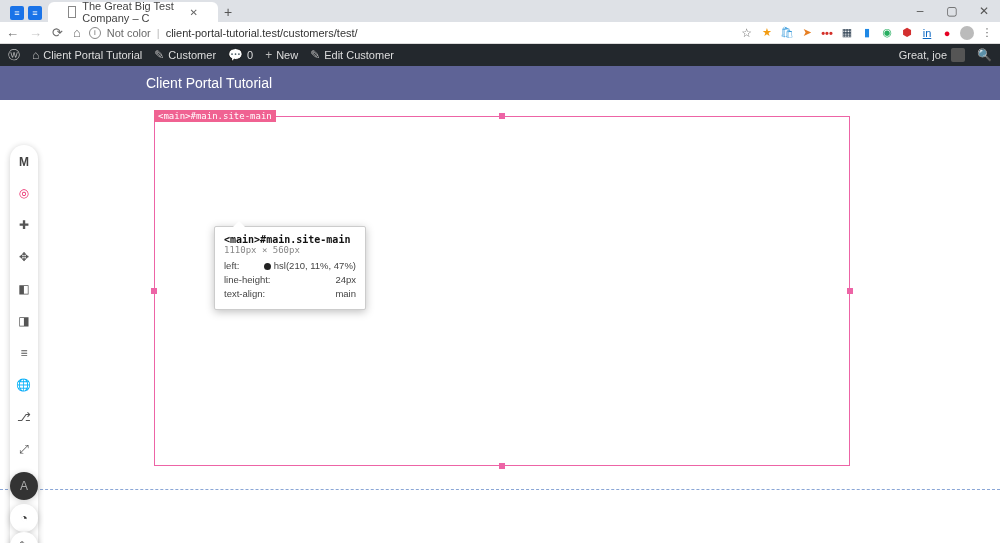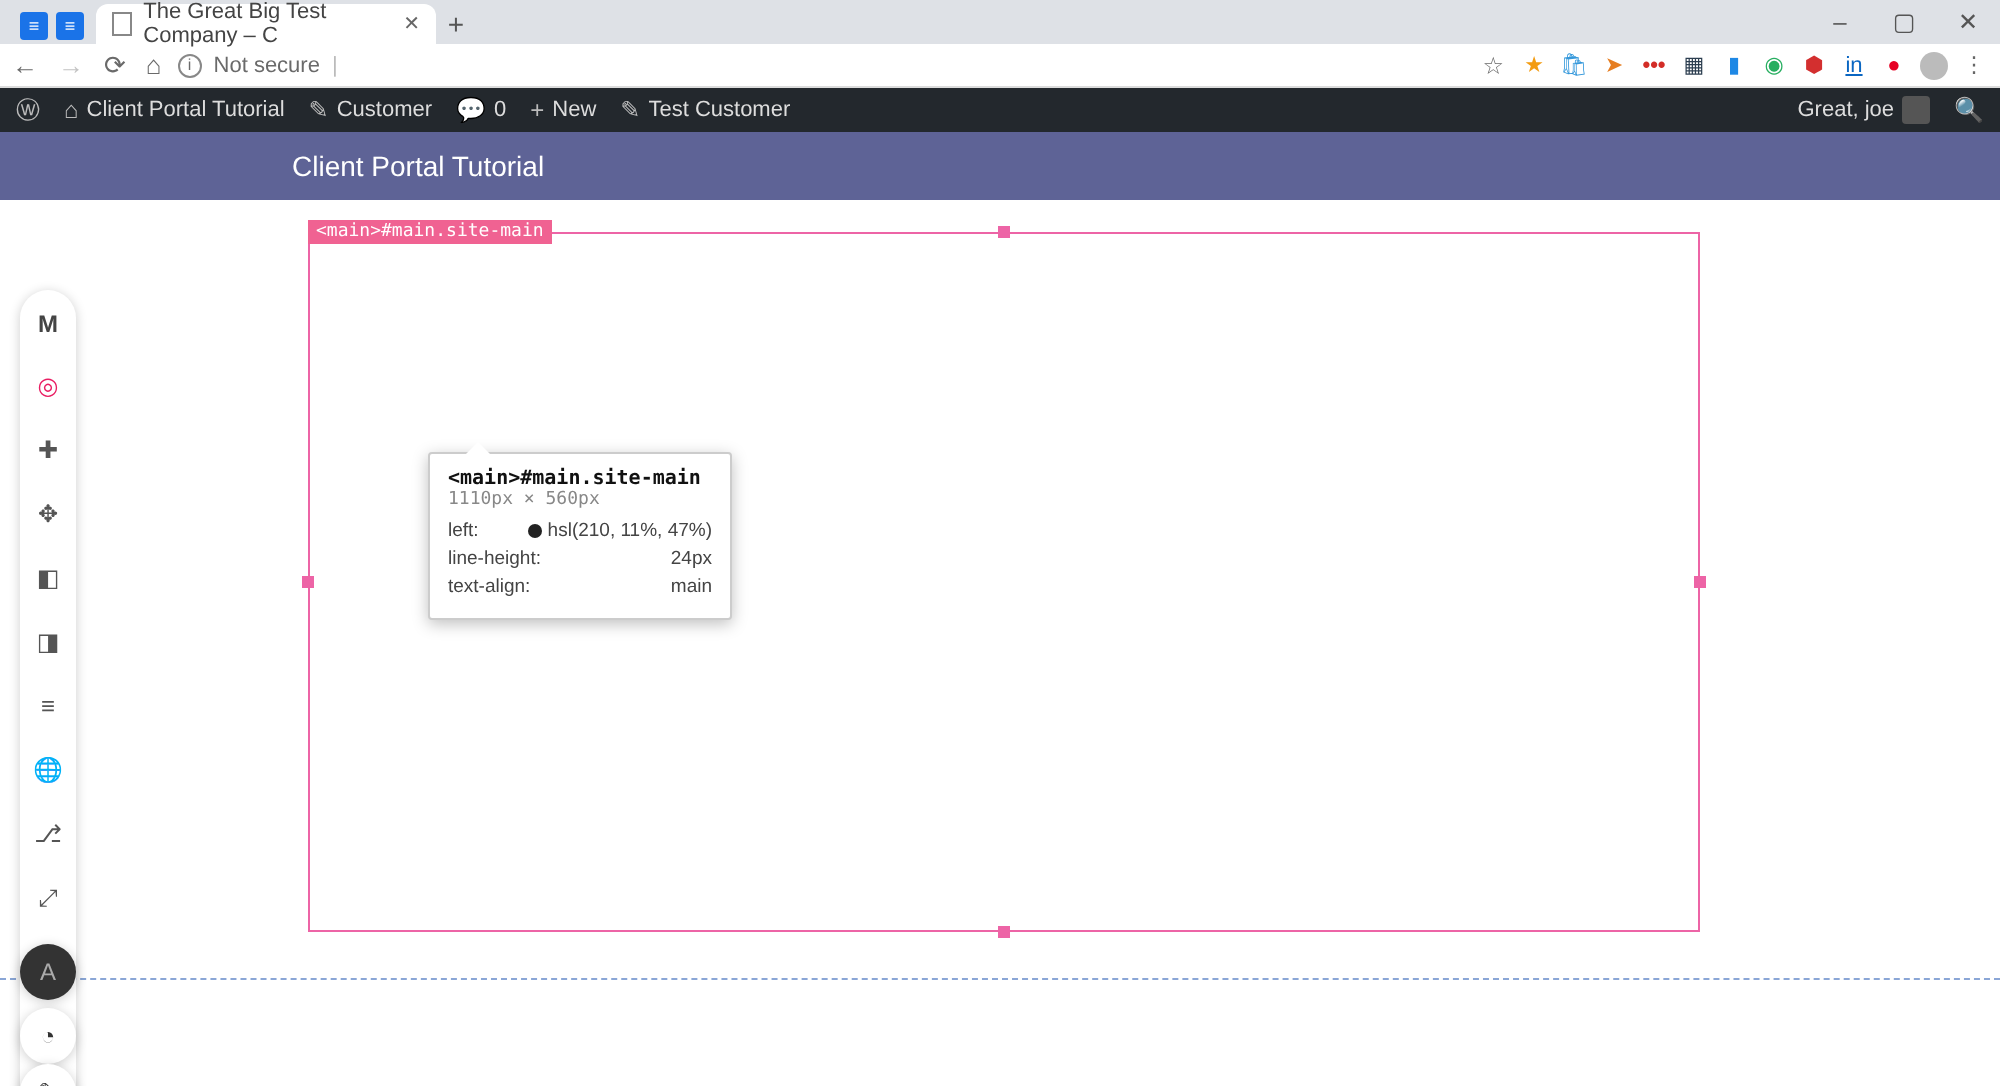--- a/index.html
+++ b/index.html
@@ -6,21 +6,21 @@
 body { width: 1000px; height: 543px; background: #fff; overflow: hidden; font-size: 12px; color: #333; }
 
 
 .win-controls { position: absolute; top: 0; right: 0; height: 22px; display: flex; }
 .win-btn { width: 32px; height: 22px; display: flex; align-items: center; justify-content: center; color: #555; font-size: 12px; }
 
 
 .tab-strip { height: 22px; background: #dee1e6; display: flex; align-items: flex-end; padding-left: 8px; }
 .tab-icon-group { display: flex; gap: 4px; padding: 2px 6px 2px 2px; }
 .gdoc { width: 14px; height: 14px; background:#1a73e8; display:inline-flex;align-items:center;justify-content:center;color:#fff;font-size:9px;border-radius:2px;}
-.tab { background: #fff; height: 20px; border-top-left-radius: 6px; border-top-right-radius: 6px; padding: 3px 8px; display: flex; align-items: center; gap: 6px; max-width: 170px; font-size: 11px; color:#444; }
+.tab { background: #fff; height: 20px; border-top-left-radius: 6px; border-top-right-radius: 6px; padding: 3px 20px; display: flex; align-items: center; gap: 6px; max-width: 170px; font-size: 11px; color:#444; }
 .tab .favicon { width:12px;height:12px;border:1px solid #888; }
 .tab .close { color:#666; font-size:10px; }
 .new-tab { width:20px;height:20px;display:flex;align-items:center;justify-content:center;color:#555;font-size:14px;}
 
 
 .addr-row { height: 22px; background:#fff; border-bottom:1px solid #dcdcdc; display:flex; align-items:center; padding: 0 6px; gap:8px; }
 .nav-icons { display:flex; align-items:center; gap:10px; color:#6a6a6a; }
 .nav-icons span { font-size:13px; }
 .addr-box { flex:1; display:flex; align-items:center; gap:6px; font-size:11px; color:#6a6a6a; }
 .addr-box .info-icon{ width:12px;height:12px;border:1px solid #888;border-radius:50%;display:inline-flex;align-items:center;justify-content:center;font-size:8px;}
@@ -95,22 +95,23 @@
 
 <div class="addr-row">
   <div class="nav-icons">
     <span>←</span>
     <span style="opacity:0.4;">→</span>
     <span>⟳</span>
     <span>⌂</span>
   </div>
   <div class="addr-box">
     <span class="info-icon">i</span>
-    <span>Not secure</span>
+    <span>Not color</span>
     <span style="color:#bbb;">|</span>
+    <input class="url-input" value="client-portal-tutorial.test/customers/test/" style="">
   </div>
   <span class="star-icon">☆</span>
   <div class="ext-icons">
     <span style="color:#f39c12;">★</span>
     <span style="color:#3498db;">🛍</span>
     <span style="color:#e67e22;">➤</span>
     <span style="color:#d32d27;font-weight:bold;">•••</span>
     <span style="color:#2c3e50;">▦</span>
     <span style="color:#1e88e5;">▮</span>
     <span style="color:#27ae60;">◉</span>
@@ -137,21 +138,21 @@
   <span class="wp-item">
       <span class="wp-icon">💬</span>
       <span>0</span>
     </span>
   <span class="wp-item">
       <span class="wp-icon">+</span>
       <span>New</span>
     </span>
   <span class="wp-item">
       <span class="wp-icon">✎</span>
-      <span>Test Customer</span>
+      <span>Edit Customer</span>
     </span>
   <span class="spacer"></span>
   <span class="wp-item">
       <span>Great, joe</span>
       <span class="wp-avatar"></span>
     </span>
   <span class="wp-item">
       <span class="wp-icon">🔍</span>
     </span>
 </div>

